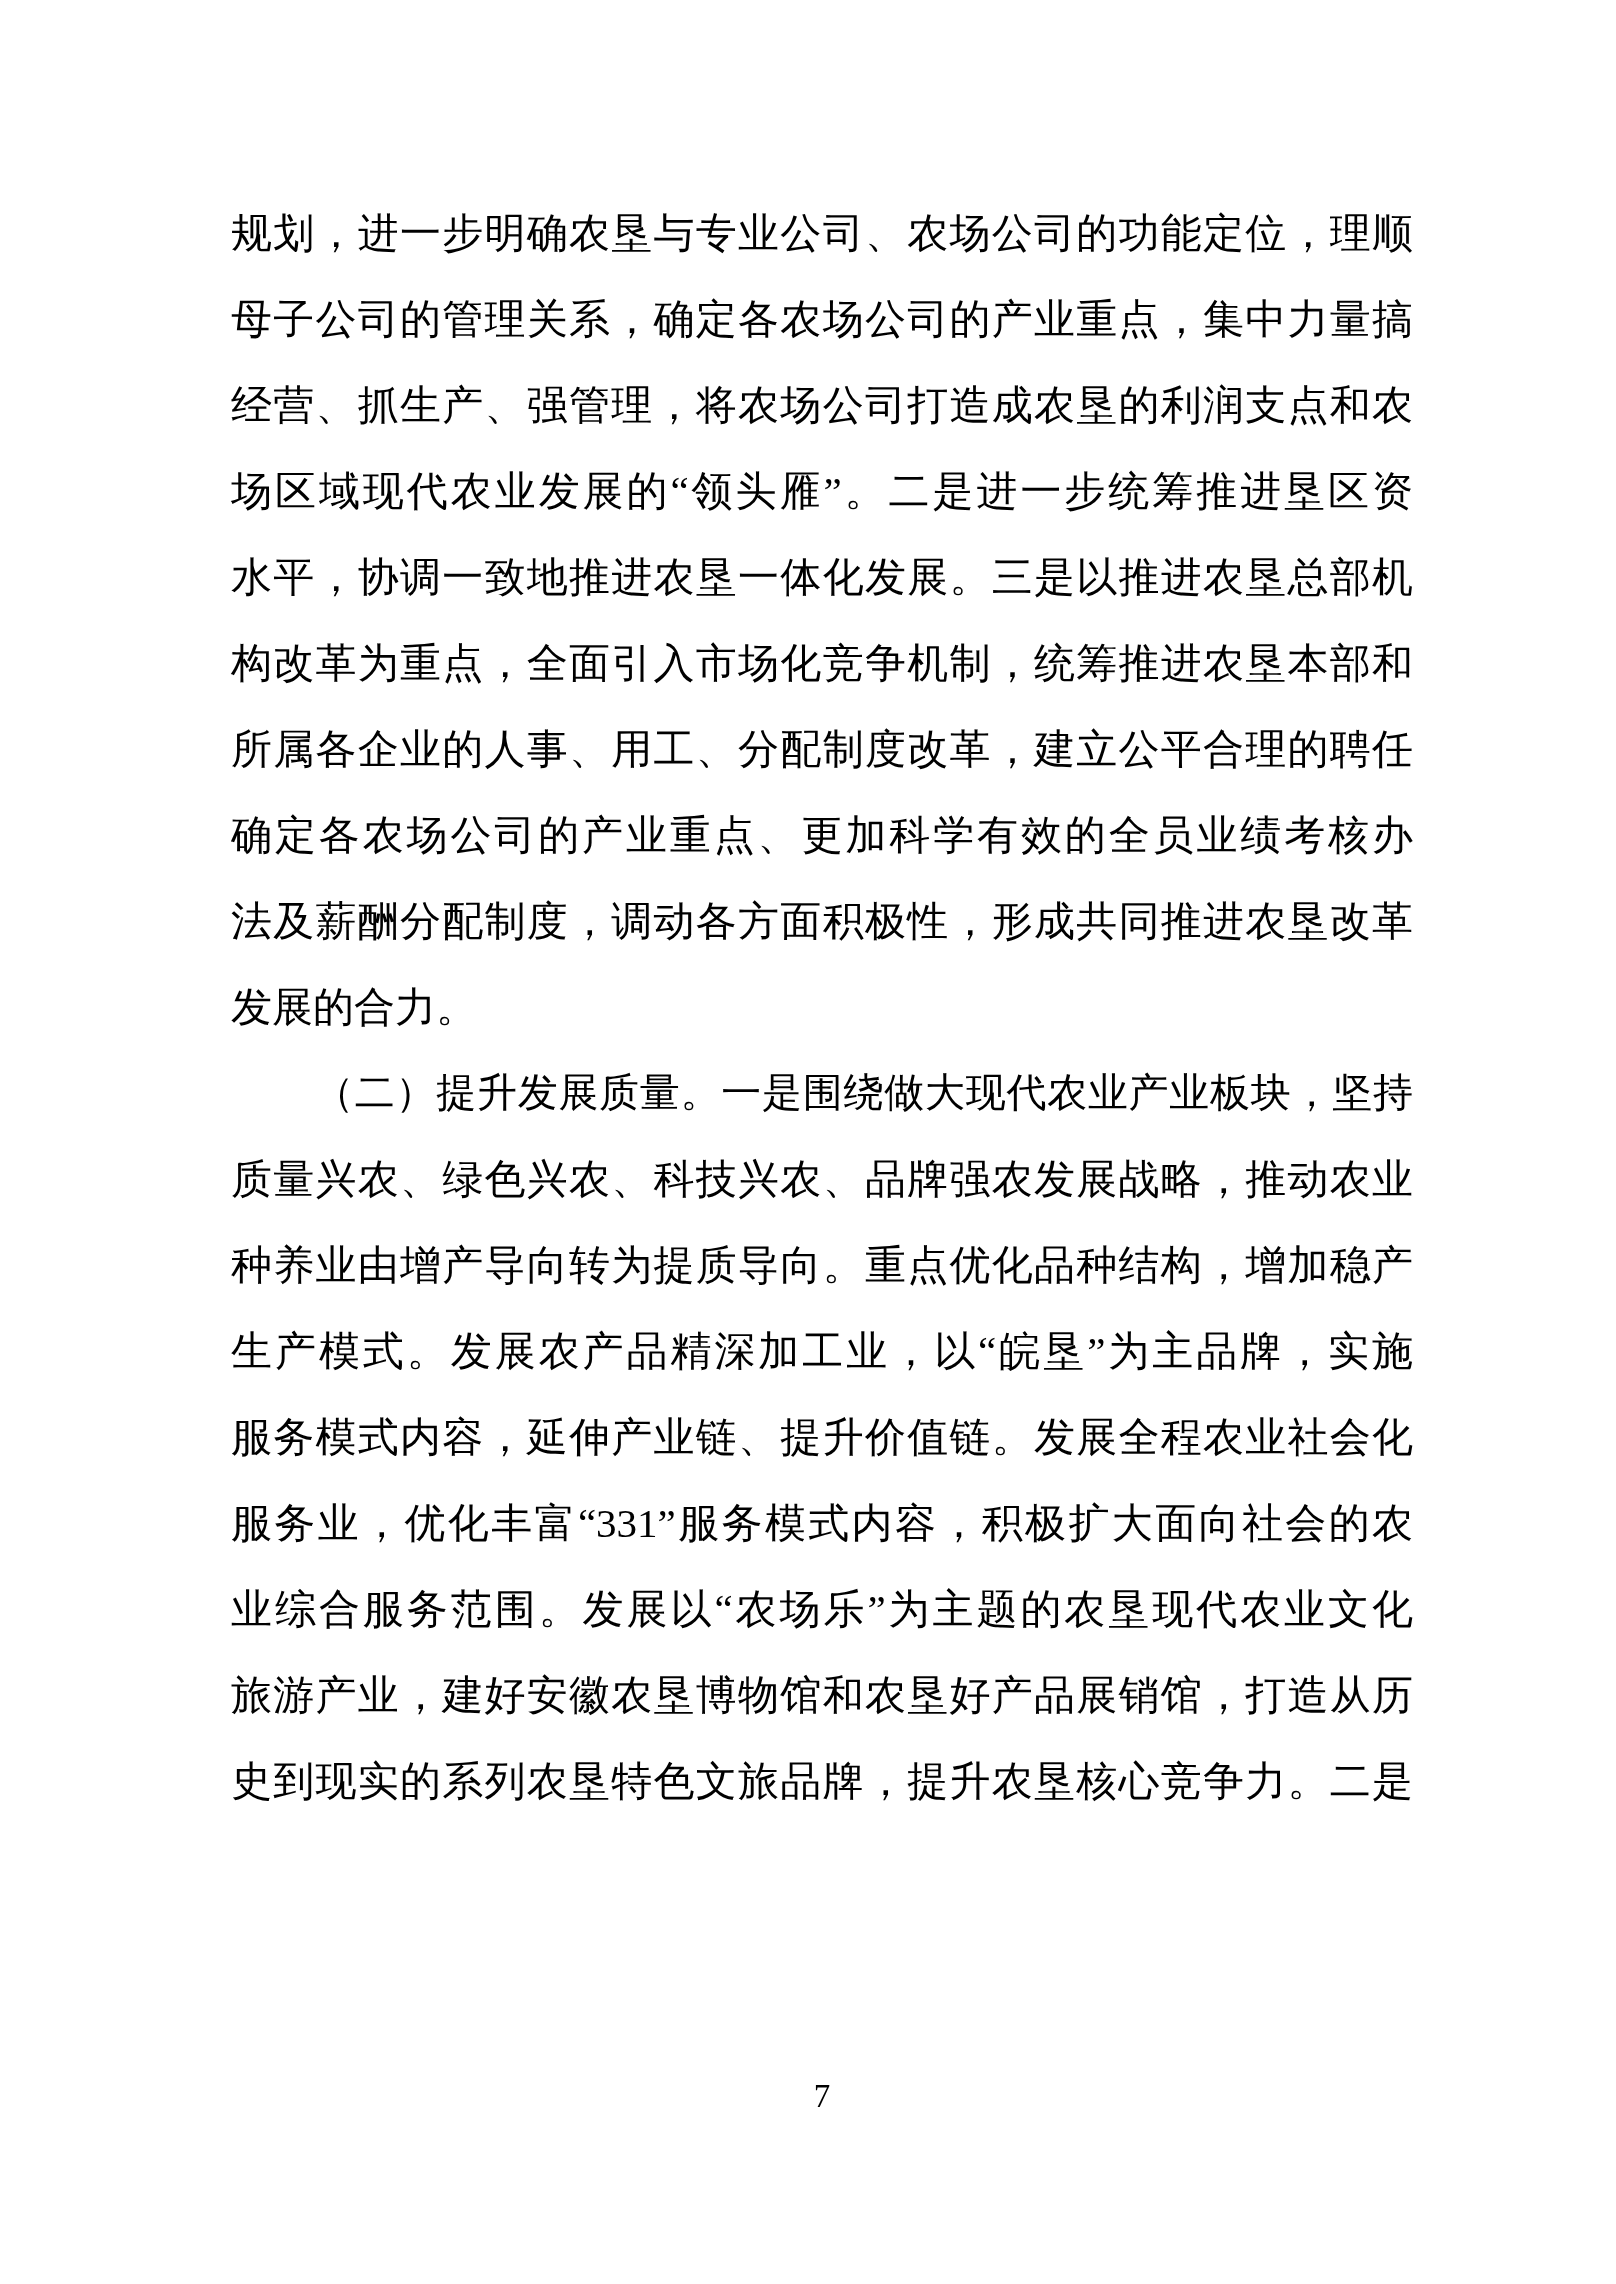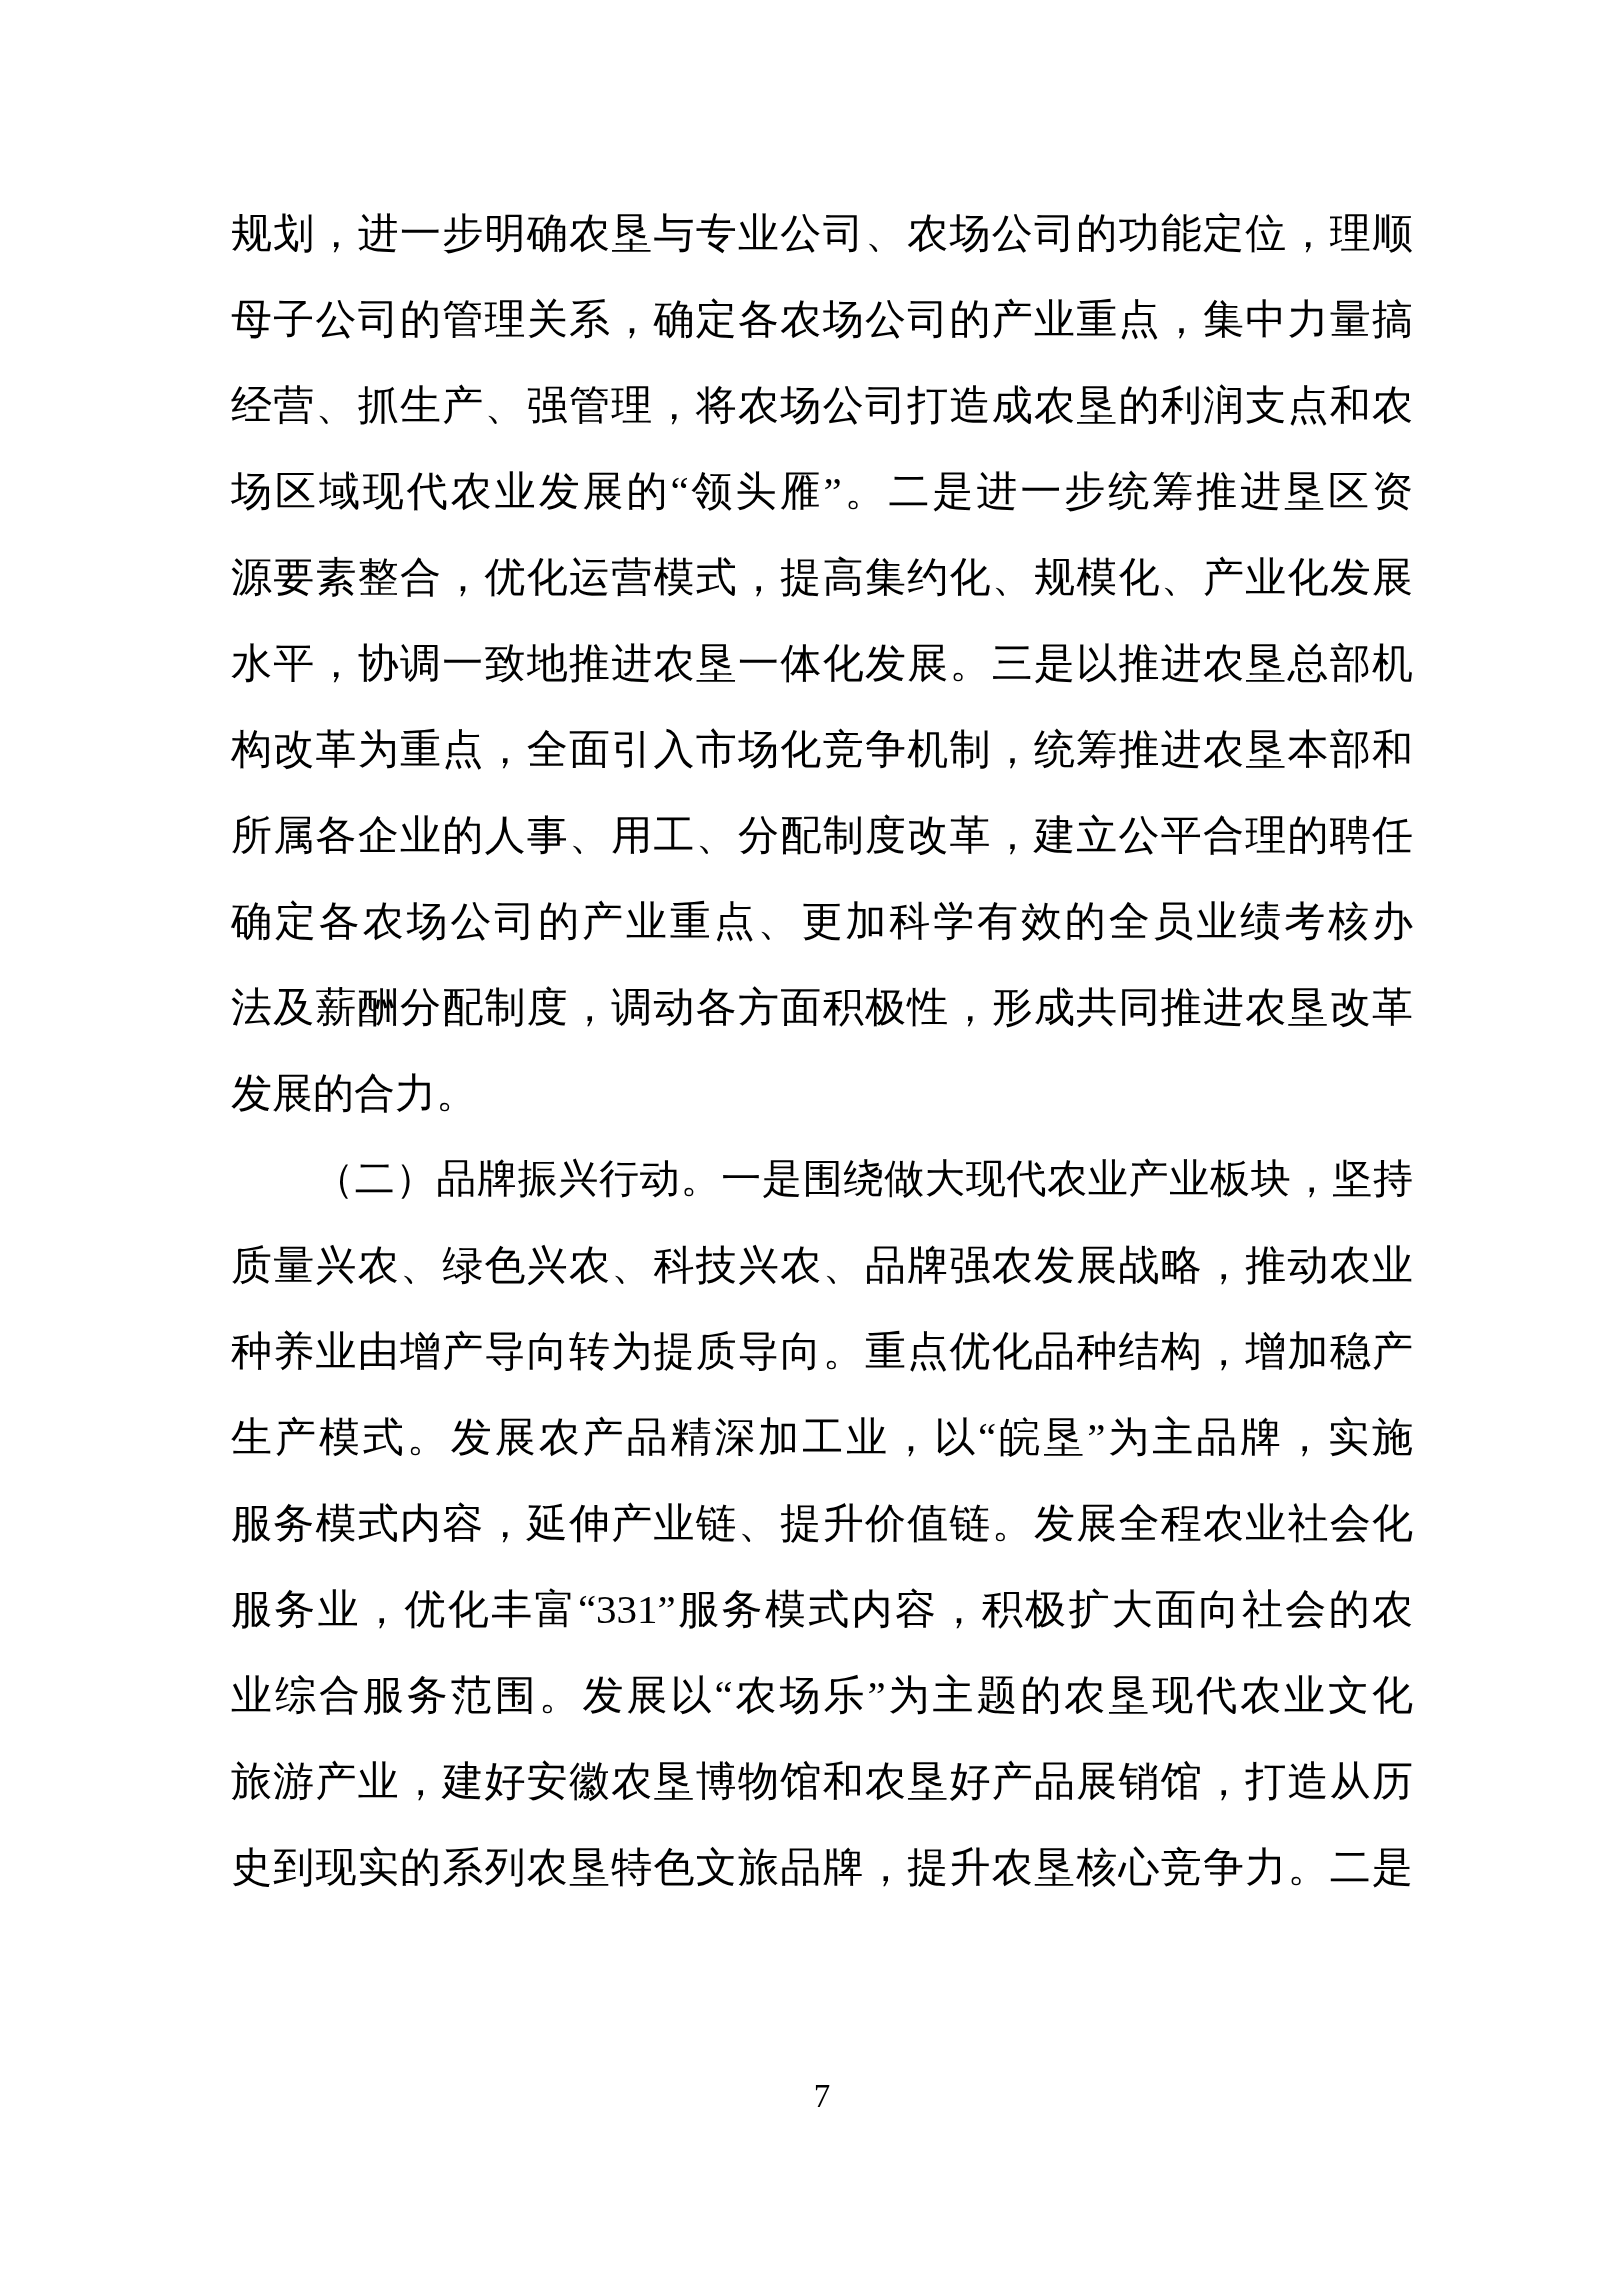--- a/index.html
+++ b/index.html
@@ -56,28 +56,27 @@
 </style>
 </head>
 <body>
 
 <div class="page">
   <main class="text-block">
     <div class="line">规划，进一步明确农垦与专业公司、农场公司的功能定位，理顺</div>
     <div class="line">母子公司的管理关系，确定各农场公司的产业重点，集中力量搞</div>
     <div class="line">经营、抓生产、强管理，将农场公司打造成农垦的利润支点和农</div>
     <div class="line">场区域现代农业发展的“领头雁”。二是进一步统筹推进垦区资</div>
-    <div class="line">源要素整合，优化运营模式，提高集约化、规模化、产业化发展</div>
     <div class="line">水平，协调一致地推进农垦一体化发展。三是以推进农垦总部机</div>
     <div class="line">构改革为重点，全面引入市场化竞争机制，统筹推进农垦本部和</div>
     <div class="line">所属各企业的人事、用工、分配制度改革，建立公平合理的聘任</div>
     <div class="line">确定各农场公司的产业重点、更加科学有效的全员业绩考核办</div>
     <div class="line">法及薪酬分配制度，调动各方面积极性，形成共同推进农垦改革</div>
     <div class="line para-end">发展的合力。</div>
-    <div class="line indent2">（二）品牌振兴行动。一是围绕做大现代农业产业板块，坚持</div>
+    <div class="line indent2">（二）提升发展质量。一是围绕做大现代农业产业板块，坚持</div>
     <div class="line">质量兴农、绿色兴农、科技兴农、品牌强农发展战略，推动农业</div>
     <div class="line">种养业由增产导向转为提质导向。重点优化品种结构，增加稳产</div>
     <div class="line">生产模式。发展农产品精深加工业，以“皖垦”为主品牌，实施</div>
     <div class="line">服务模式内容，延伸产业链、提升价值链。发展全程农业社会化</div>
     <div class="line">服务业，优化丰富“331”服务模式内容，积极扩大面向社会的农</div>
     <div class="line">业综合服务范围。发展以“农场乐”为主题的农垦现代农业文化</div>
     <div class="line">旅游产业，建好安徽农垦博物馆和农垦好产品展销馆，打造从历</div>
     <div class="line">史到现实的系列农垦特色文旅品牌，提升农垦核心竞争力。二是</div>
   </main>
 

